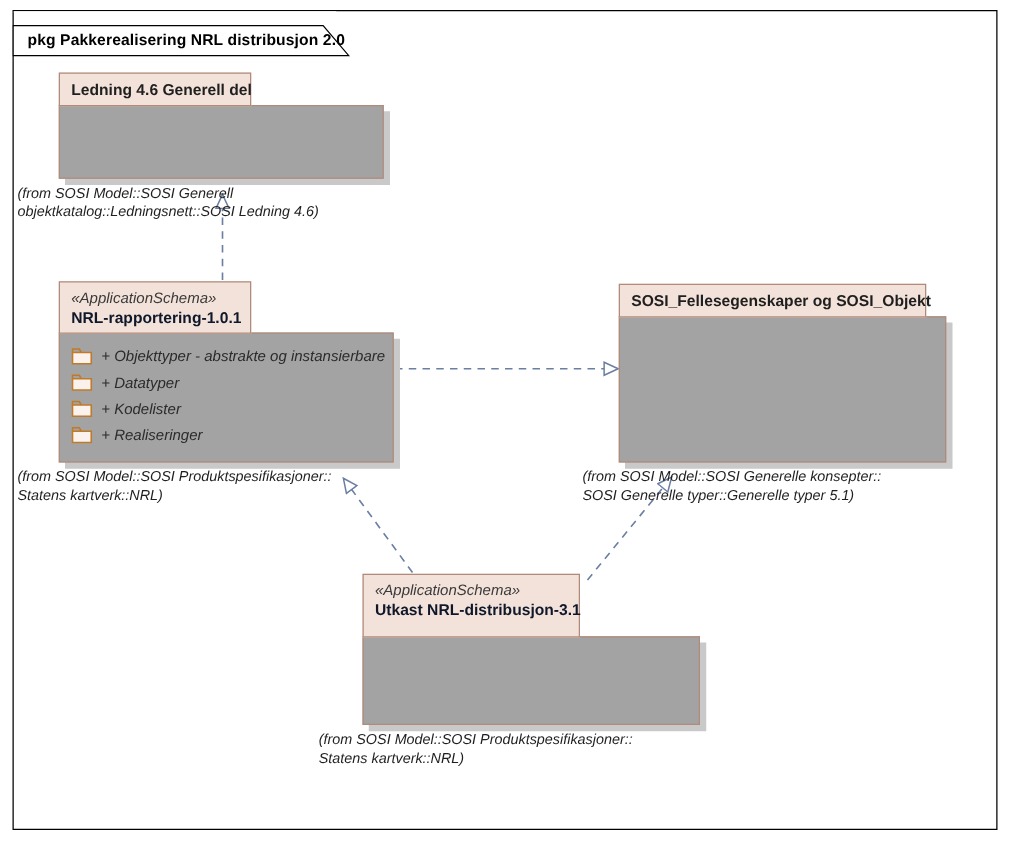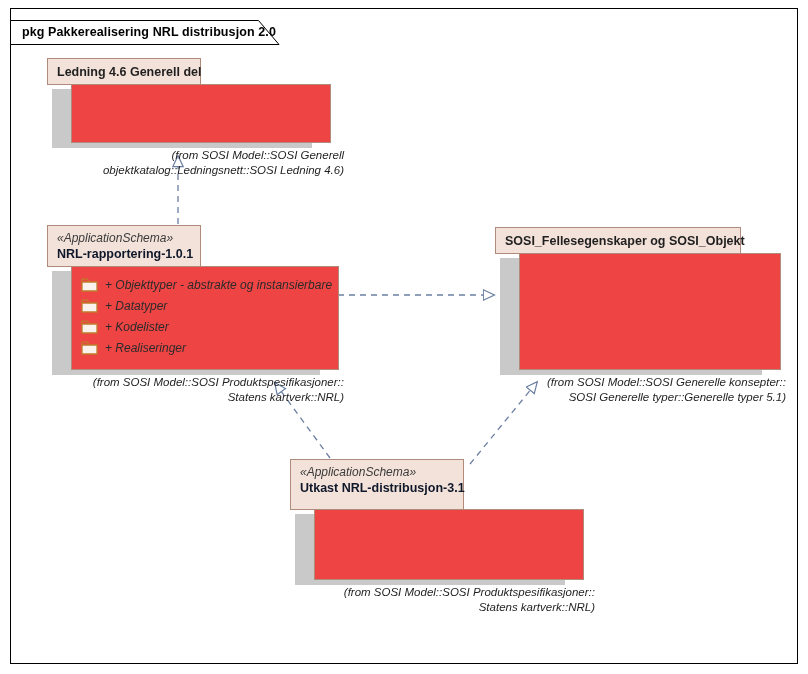--- a/index.html
+++ b/index.html
@@ -76,24 +76,23 @@
   .pkg-tab {
     position: absolute;
     box-sizing: border-box;
     background: #f3e2d9;
     border: 1px solid #b08b7b;
     z-index: 2;
   }
   .pkg-body {
     position: absolute;
     box-sizing: border-box;
-    background: #ef4444;
+    background: #a3a3a3;
     border: 1px solid #b08b7b;
     z-index: 1;
-    margin-left: 24px;
   }
   .pkg-tab-text {
     position: absolute;
     left: 9px;
     right: 6px;
     top: 4px;
     color: #2b2b2b;
     white-space: nowrap;
   }
   .stereotype {
@@ -139,21 +138,21 @@
   .content-label {
     font-size: 12px;
     font-style: italic;
     color: #2b2b2b;
     white-space: nowrap;
   }
 
   
   .from-note {
     position: absolute;
-    text-align: right;
+    text-align: left;
     font-size: 11.5px;
     font-style: italic;
     color: #1f1f1f;
     line-height: 15px;
     white-space: pre-line;
   }
 </style>
 </head>
 <body>
 

